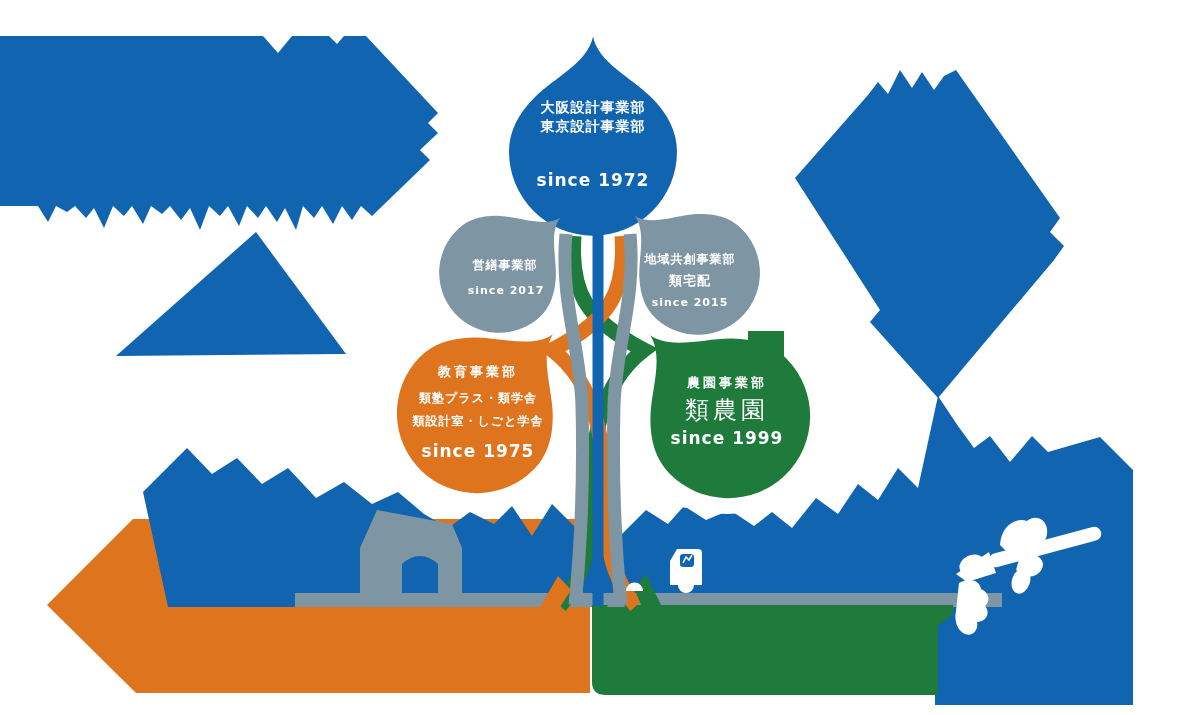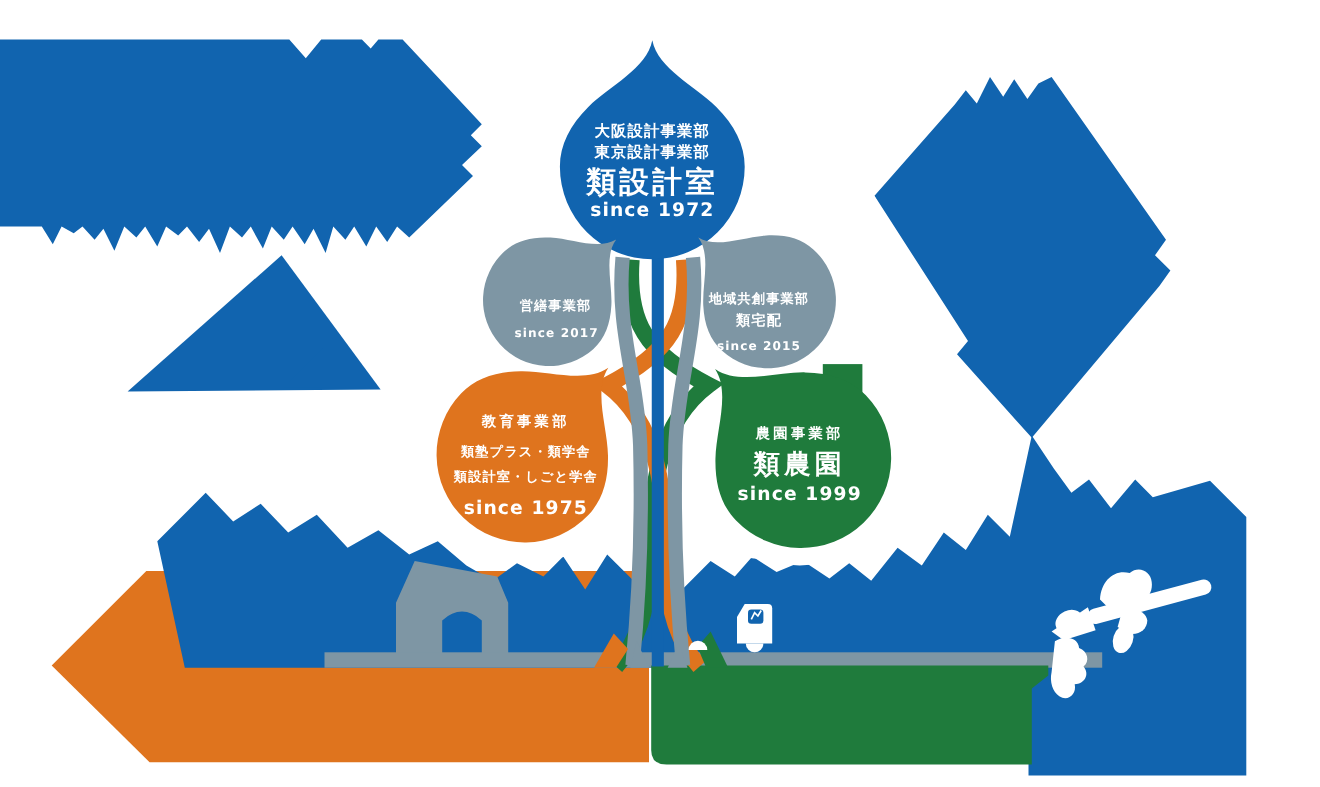--- a/index.html
+++ b/index.html
@@ -3,25 +3,25 @@
 <meta charset="utf-8">
 <style>
   :root{
     --blue:#1164af; --slate:#7e96a4; --orange:#df741e; --green:#1f7b3c; --white:#ffffff;
   }
   html,body{margin:0;padding:0;background:#ffffff;}
   .stage{position:relative;width:1200px;height:715px;background:#ffffff;overflow:hidden;
          font-family:"DejaVu Sans","Liberation Sans",sans-serif;}
   .stage svg{position:absolute;left:0;top:0;}
   .t{position:absolute;transform:translate(-50%,-50%);white-space:nowrap;color:#fff;
-     text-align:center;line-height:1.1;margin-top:12px;}
+     text-align:center;line-height:1.1;}
   .dept-sm{font-size:14px;font-weight:bold;letter-spacing:1px;}
   .dept-xs{font-size:13px;font-weight:bold;letter-spacing:3px;}
   .name-xl{font-size:27px;font-weight:bold;letter-spacing:3px;}
-  .name-lg{font-size:24px;font-weight:bold;letter-spacing:4px;}
+  .name-lg{font-size:24px;font-weight:normal;letter-spacing:4px;}
   .name-md{font-size:12px;font-weight:bold;letter-spacing:1px;}
   .name-sm{font-size:13px;font-weight:bold;letter-spacing:1px;text-align:right;}
   .since{font-size:17px;font-weight:bold;letter-spacing:1px;}
   .since-sm{font-size:11px;font-weight:bold;letter-spacing:1px;}
 </style>
 </head>
 <body>
 
 <div class="stage">
 
@@ -115,21 +115,20 @@
     <path d="M1020,556 C1031,551 1042,556 1043,564 C1043,572 1035,578 1026,576 L1016,570 Z"></path>
     <path d="M959,583 C969,577 980,580 981,589 C989,592 991,601 985,606
                                  C991,613 986,622 977,622 C979,631 971,638 963,633
                                  C957,629 954,620 956,611 Z"></path>
     <ellipse transform="translate(1021,581) rotate(18)" rx="9" ry="13"></ellipse>
   </g>
 </svg>
 
 <div class="t dept-sm" style="left:593px;top:108px">大阪設計事業部</div>
 <div class="t dept-sm" style="left:593px;top:127px">東京設計事業部</div>
-<div class="t name-xl" style="left:593px;top:154px">類設計室</div>
 <div class="t since" style="left:593px;top:180px">since 1972</div>
 
 <div class="t name-md" style="left:505px;top:266px">営繕事業部</div>
 <div class="t since-sm" style="left:506px;top:291px">since 2017</div>
 
 <div class="t name-md" style="left:690px;top:260px">地域共創事業部</div>
 <div class="t name-sm" style="left:690px;top:281px">類宅配</div>
 <div class="t since-sm" style="left:690px;top:303px">since 2015</div>
 
 <div class="t dept-xs" style="left:478px;top:372px">教育事業部</div>

